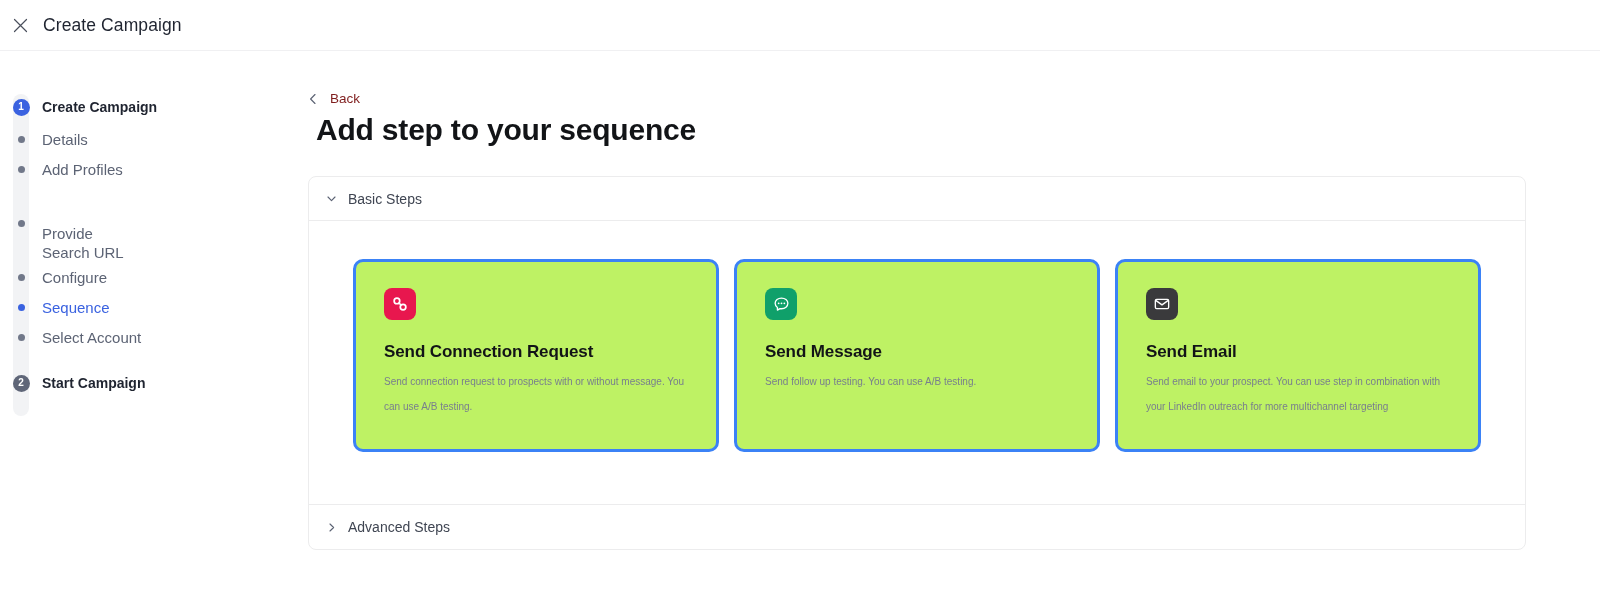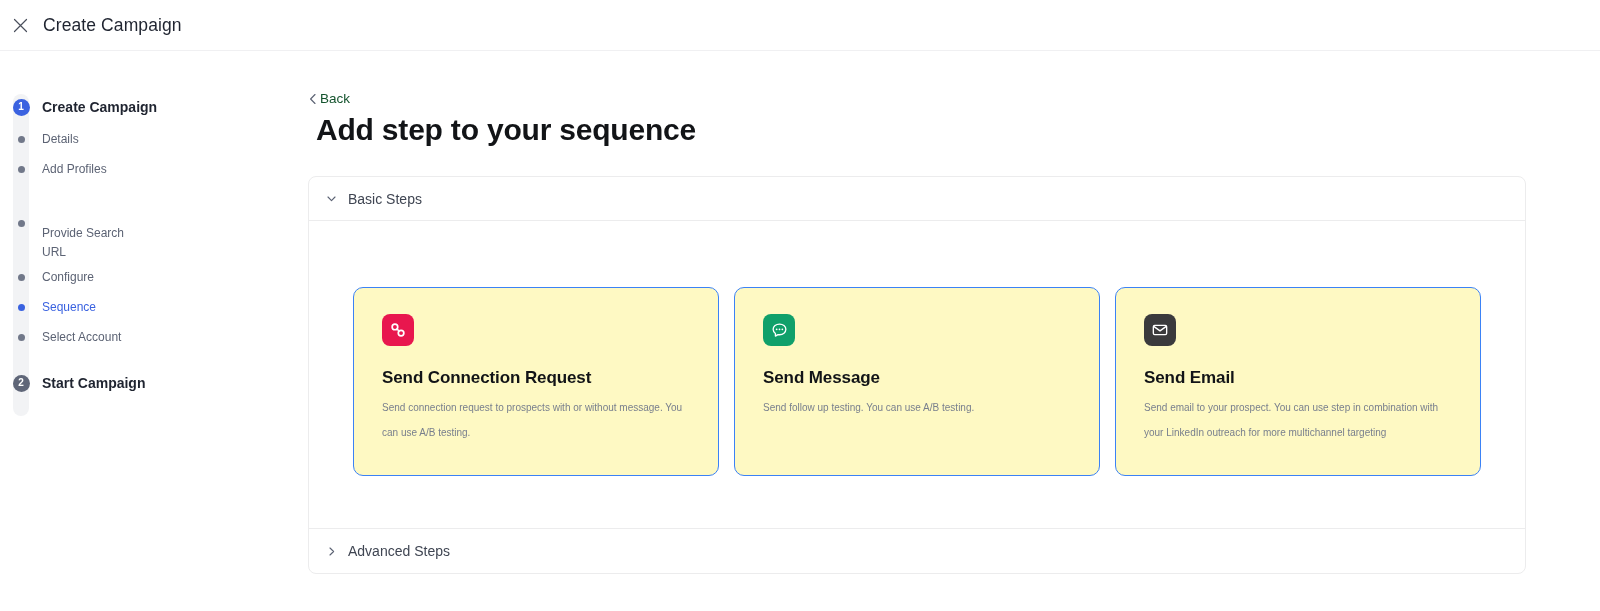--- a/index.html
+++ b/index.html
@@ -83,21 +83,21 @@
   }
   .num-badge.active { background: #3a62e0; }
   .num-badge.pending { background: #5f6678; }
   .dot {
     width: 7px; height: 7px;
     border-radius: 50%;
     background: #717889;
   }
   .dot.current { background: #3a62e0; }
   .step-label {
-    font-size: 12px;
+    font-size: 15px;
     color: #5c6374;
     line-height: 19px;
     padding-right: 20px;
   }
   .step-label.major {
     color: #1f2430;
     font-weight: 700;
     font-size: 14px;
   }
   .step-label.current {
@@ -110,23 +110,23 @@
     position: absolute;
     left: 290px; top: 51px;
     width: 1310px; height: 560px;
     background: #ffffff;
   }
   .back-link {
     position: absolute;
     left: 18px; top: 40px;
     display: flex;
     align-items: center;
-    gap: 2px;
+    gap: 12px;
     font-size: 13.5px;
-    color: #14532d;
+    color: #7f1d1d;
     cursor: pointer;
   }
   .back-chevron { display: block; }
   .page-title {
     position: absolute;
     left: 18px; top: 62px;
     font-size: 30px;
     font-weight: 700;
     color: #121417;
     letter-spacing: -0.2px;
@@ -164,28 +164,27 @@
     padding: 38px 44px 52px 44px;
     border-bottom: 1px solid #ececed;
   }
   .cards-row {
     display: flex;
     gap: 15px;
   }
   .step-card {
     flex: 1 1 0;
     min-width: 0;
-    border: 1px solid #3b82f6;
+    border: 3px solid #3b82f6;
     border-radius: 10px;
-    background: #fef9c3;
+    background: #bef264;
     padding: 26px 28px 30px 28px;
     min-height: 186px;
     cursor: pointer;
     transition: box-shadow .15s;
-    margin-top: 28px;
   }
   .card-icon {
     width: 32px; height: 32px;
     border-radius: 8px;
     display: flex;
     align-items: center;
     justify-content: center;
     margin-bottom: 22px;
   }
   .card-title {

